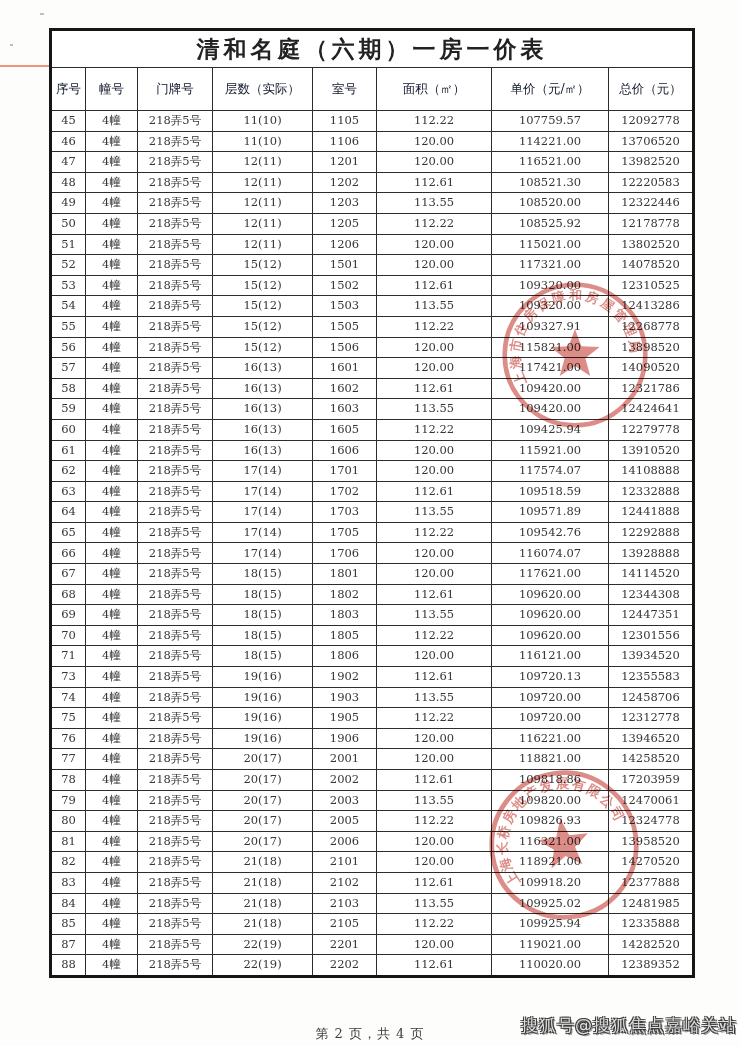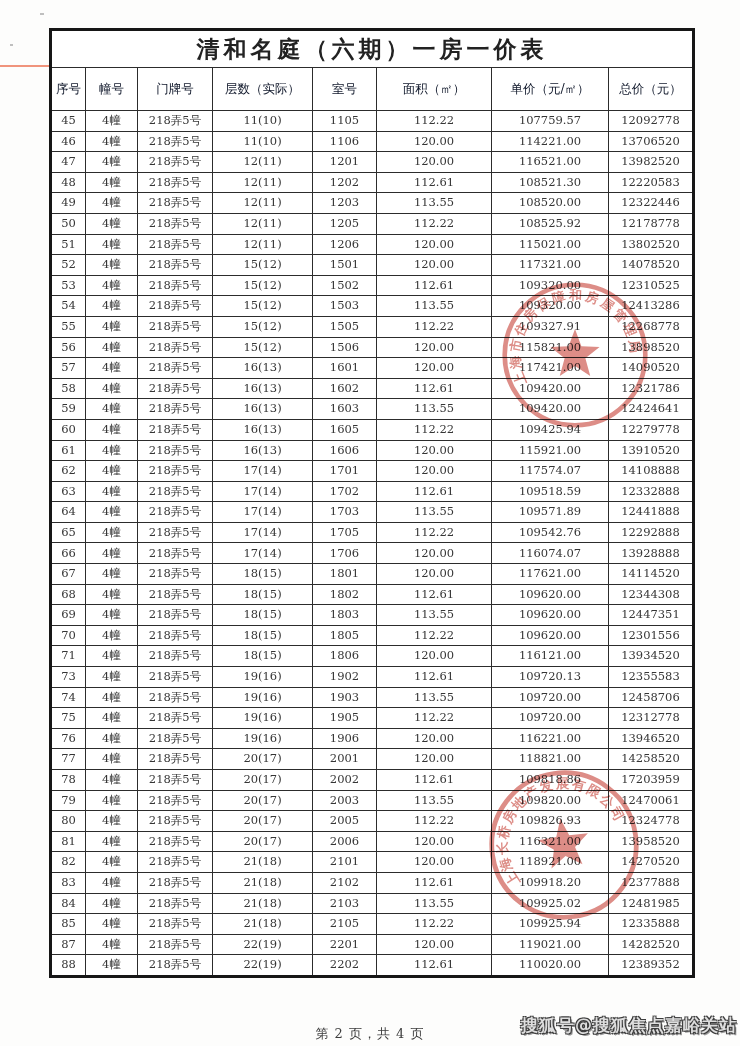--- a/index.html
+++ b/index.html
@@ -27,21 +27,21 @@
 
   .stamp{position:absolute;opacity:0.58;mix-blend-mode:multiply;pointer-events:none;z-index:5;}
   .stamp.stamp-upper{left:501px;top:281px;width:148px;height:148px;}
   .stamp.stamp-lower{left:488px;top:769px;width:152px;height:152px;transform:rotate(-8deg);}
 
   .footer{
     position:absolute;left:0;top:1001px;width:740px;text-align:center;
     font-size:13px;color:#3d3d3d;letter-spacing:1px;margin-top:24px;
   }
   .watermark{
-    position:absolute;right:3px;top:1014px;font-size:17px;font-weight:700;
+    position:absolute;right:3px;top:1014px;font-size:17px;font-weight:400;
     font-family:"DejaVu Sans","Liberation Sans",sans-serif;
     color:#dedede;letter-spacing:1px;
     text-shadow:-1px -1px 0 #3c3c3c,1px -1px 0 #3c3c3c,-1px 1px 0 #3c3c3c,1px 1px 0 #3c3c3c,2px 2px 0 #9a9a9a;
   }
 </style>
 </head>
 <body>
 
 <div class="screen">
 

